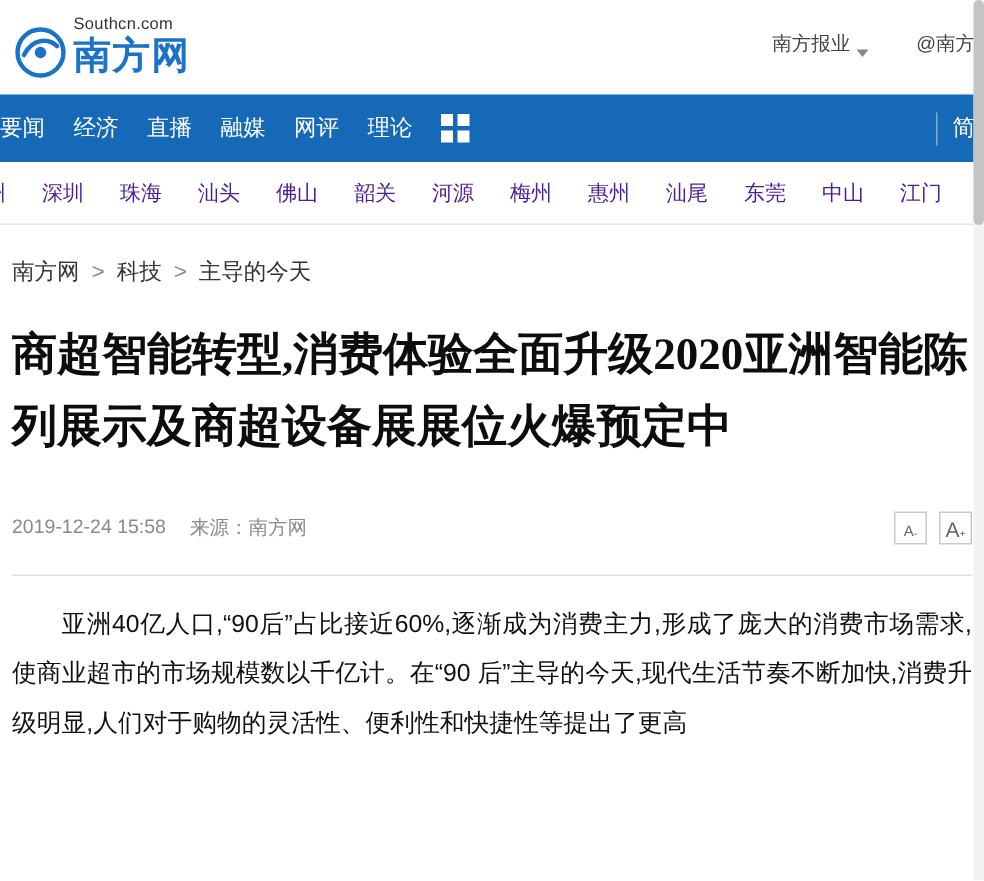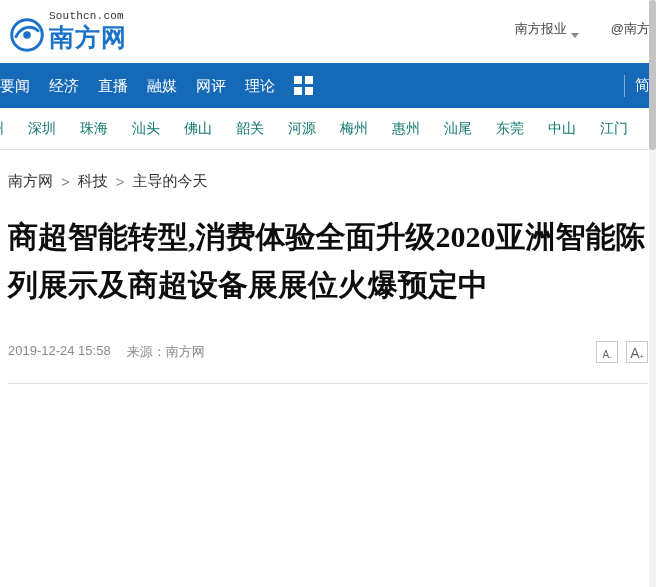--- a/index.html
+++ b/index.html
@@ -44,21 +44,20 @@
     display: flex;
     flex-direction: column;
     justify-content: center;
   }
   .logo-en {
     font-size: 11px;
     color: #333;
     letter-spacing: 0.2px;
     line-height: 13px;
     margin-bottom: 1px;
-    font-family: Liberation Mono, monospace;
   }
   .logo-cn {
     font-size: 25px;
     color: #1a73c9;
     font-weight: bold;
     line-height: 27px;
     letter-spacing: 1px;
     font-family: "Liberation Sans", sans-serif;
   }
   .topbar-right {
@@ -145,21 +144,21 @@
     background: #ffffff;
     border-bottom: 1px solid #e4e4e4;
     display: flex;
     align-items: center;
     justify-content: center;
     padding: 0 8px;
     box-sizing: border-box;
   }
   .cityrow .city {
     font-size: 14px;
-    color: #0f766e;
+    color: #4c1d95;
     margin: 0 12px;
     white-space: nowrap;
   }
 
   
   .breadcrumb {
     padding: 22px 0 0 8px;
     font-size: 15px;
     color: #333;
     display: flex;
@@ -339,18 +338,19 @@
         <span>A</span>
           <sup>-</sup>
       </span>
       <span class="fontbtn large">
         <span>A</span>
           <sup>+</sup>
       </span>
     </span>
   </div>
 
+  <p class="article">亚洲40亿人口,“90后”占比接近60%,逐渐成为消费主力,形成了庞大的消费市场需求,使商业超市的市场规模数以千亿计。在“90 后”主导的今天,现代生活节奏不断加快,消费升级明显,人们对于购物的灵活性、便利性和快捷性等提出了更高</p>
 
   <div class="scrollbar">
     <div class="thumb"></div>
   </div>
 
 </div>
 
 </body></html>

